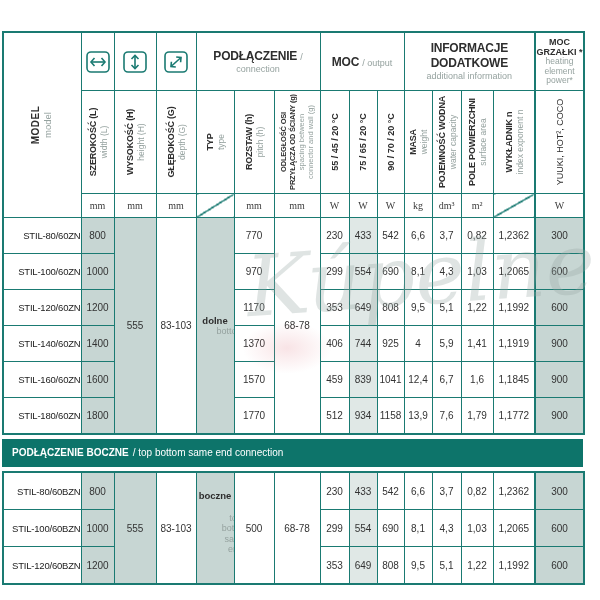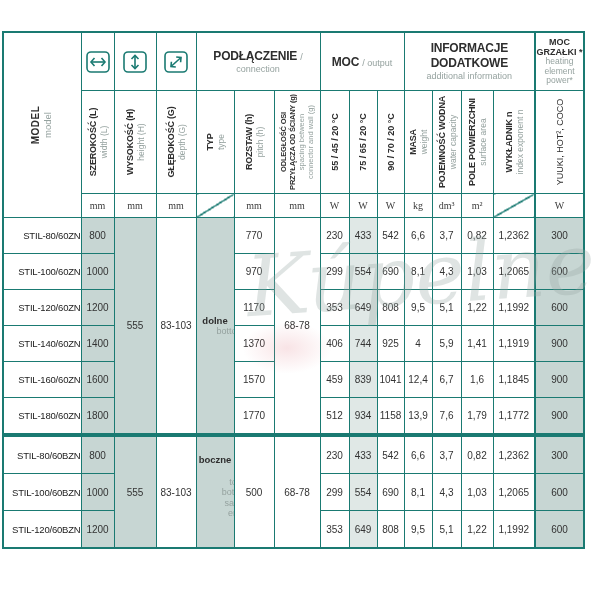--- a/index.html
+++ b/index.html
@@ -333,20 +333,23 @@
       <td>1158</td>
       <td>13,9</td>
       <td>7,6</td>
       <td>1,79</td>
       <td>1,1772</td>
       <td class="tintD thickL">900</td>
     </tr>
   </tbody>
     </table>
 
+  <div class="band">
+    <span class="b1">PODŁĄCZENIE BOCZNE</span><span class="b2">/ top bottom same end connection</span>
+  </div>
 
   <table>
     <colgroup>
       <col style="width:78px">
         <col style="width:33px">
         <col style="width:42px">
         <col style="width:40px">
       <col style="width:38px">
         <col style="width:40px">
         <col style="width:46px">

